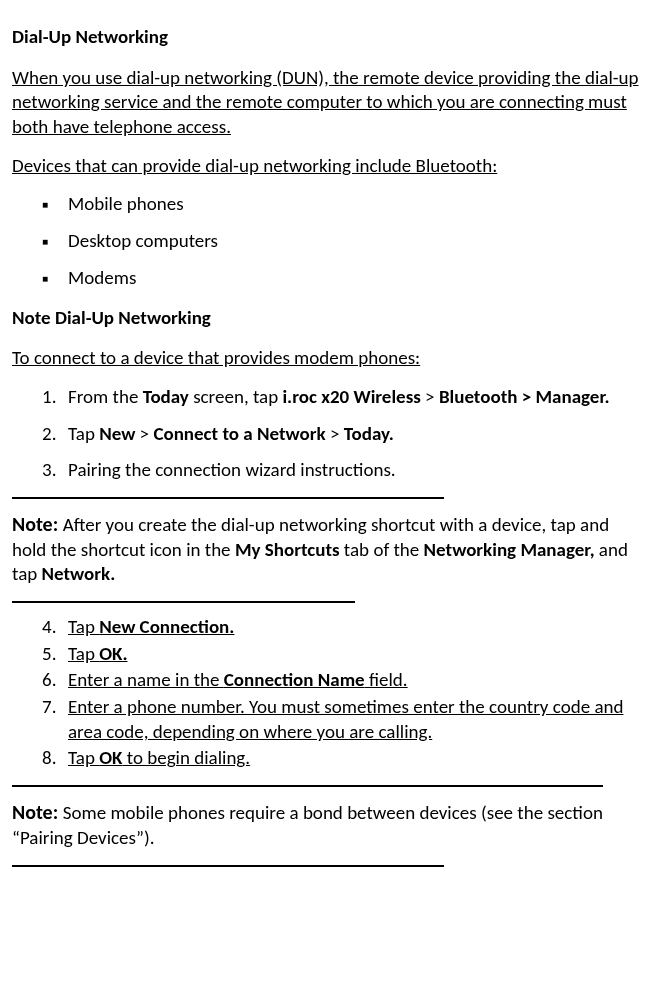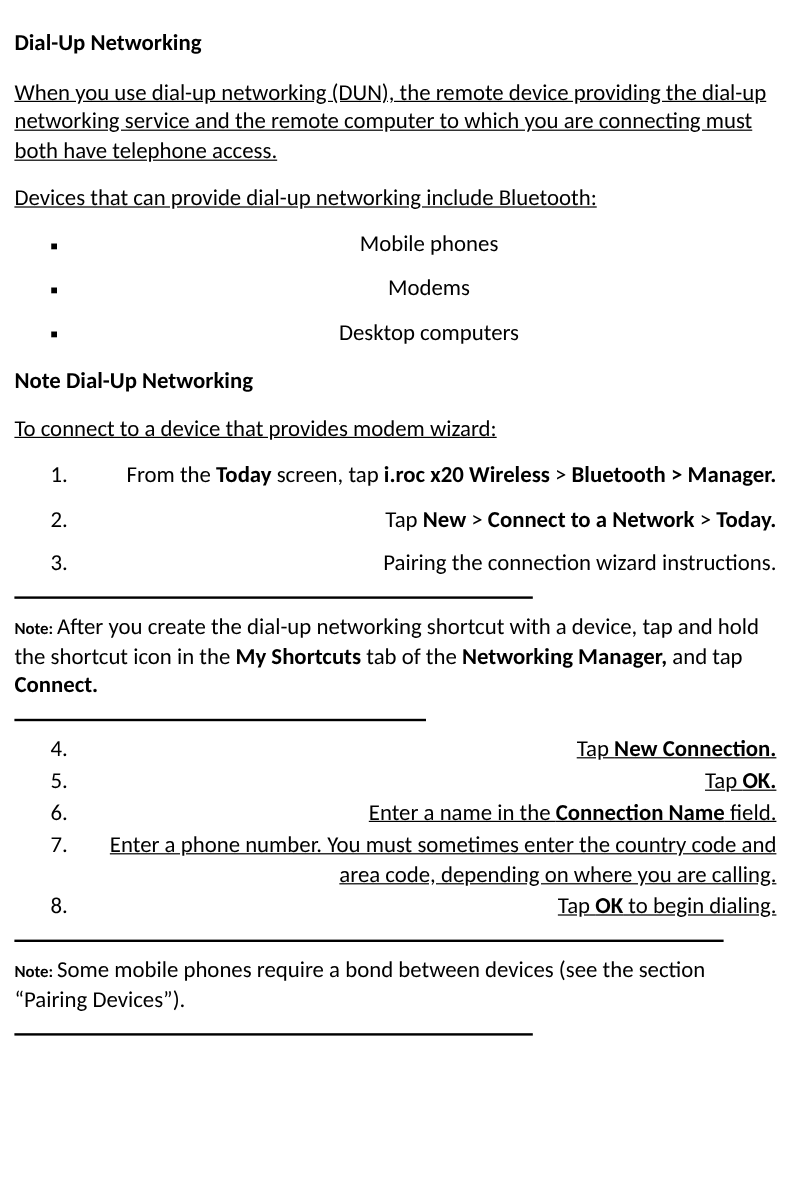--- a/index.html
+++ b/index.html
@@ -16,21 +16,20 @@
       margin: 15px 0 16px 0;
     }
     .paragraph {
       margin: 0 0 14px 0;
       text-decoration: underline;
     }
     .bullet-list {
       list-style: none;
       padding: 0;
       margin: 0 0 14px 0;
-      text-align: center;
     }
     .bullet-list li {
       padding-left: 56px;
       position: relative;
       margin-bottom: 12px;
     }
     .bullet-list li::before {
       content: "■";
       position: absolute;
       left: 30px;
@@ -41,21 +40,20 @@
       list-style: none;
       padding: 0;
       margin: 0 0 14px 0;
       counter-reset: item var(--start, 0);
     }
     .numbered-list li {
       counter-increment: item;
       padding-left: 56px;
       position: relative;
       margin-bottom: 12px;
-      text-align: right;
     }
     .numbered-list.tight li {
       margin-bottom: 2px;
       text-decoration: underline;
     }
     .numbered-list li::before {
       content: counter(item) ".";
       position: absolute;
       left: 30px;
     }
@@ -77,59 +75,59 @@
     }
     hr.wide {
       width: 93%;
       margin-left: 0;
     }
     .note-para {
       margin: 0 0 14px 0;
     }
     .note-label {
       font-weight: bold;
-      font-size: 14px;
+      font-size: 20px;
       margin-top: 48px;
     }
   </style>
 </head>
 <body>
 
 <div class="heading">Dial-Up Networking</div>
 
 <p class="paragraph">When you use dial-up networking (DUN), the remote device providing the dial-up networking service and the remote computer to which you are connecting must both have telephone access.</p>
 
 <p class="paragraph">Devices that can provide dial-up networking include Bluetooth:</p>
 
 <ul class="bullet-list">
   <li>Mobile phones</li>
+  <li>Desktop computers</li>
   <li>Modems</li>
-  <li>Desktop computers</li>
 </ul>
 
 <div class="heading">Note Dial-Up Networking</div>
 
-<p class="paragraph">To connect to a device that provides modem wizard:</p>
+<p class="paragraph">To connect to a device that provides modem phones:</p>
 
 <ol class="numbered-list">
   <li>
     <span>From the </span><span class="bold">Today</span><span> screen, tap </span><span class="bold">i.roc x20 Wireless</span><span> &gt; </span><span class="bold">Bluetooth &gt; Manager.</span>
   </li>
   <li>
     <span>Tap </span><span class="bold">New</span><span> &gt; </span><span class="bold">Connect to a Network</span><span> &gt; </span><span class="bold">Today.</span>
   </li>
   <li>
     <span>Pairing the connection wizard instructions.</span>
   </li>
 </ol>
 
 <hr class="short-right">
 
 <p class="note-para">
-  <span class="note-label">Note: </span><span>After you create the dial-up networking shortcut with a device, tap and hold the shortcut icon in the </span><span class="bold">My Shortcuts</span><span> tab of the </span><span class="bold">Networking Manager,</span><span> and tap </span><span class="bold">Connect.</span>
+  <span class="note-label">Note: </span><span>After you create the dial-up networking shortcut with a device, tap and hold the shortcut icon in the </span><span class="bold">My Shortcuts</span><span> tab of the </span><span class="bold">Networking Manager,</span><span> and tap </span><span class="bold">Network.</span>
 </p>
 
 <hr class="short-left">
 
 <ol class="numbered-list tight" style="--start:3">
   <li>
     <span>Tap </span><span class="bold">New Connection.</span>
   </li>
   <li>
     <span>Tap </span><span class="bold">OK.</span>

